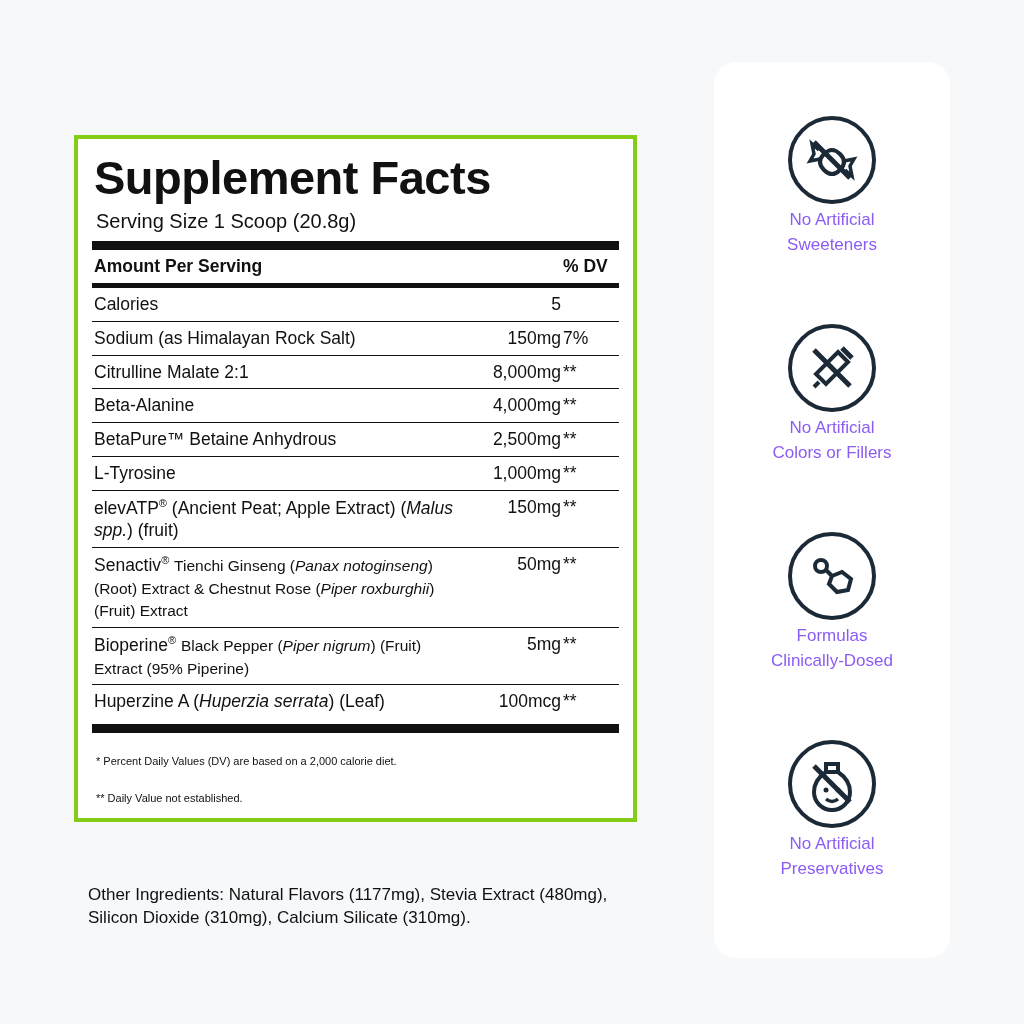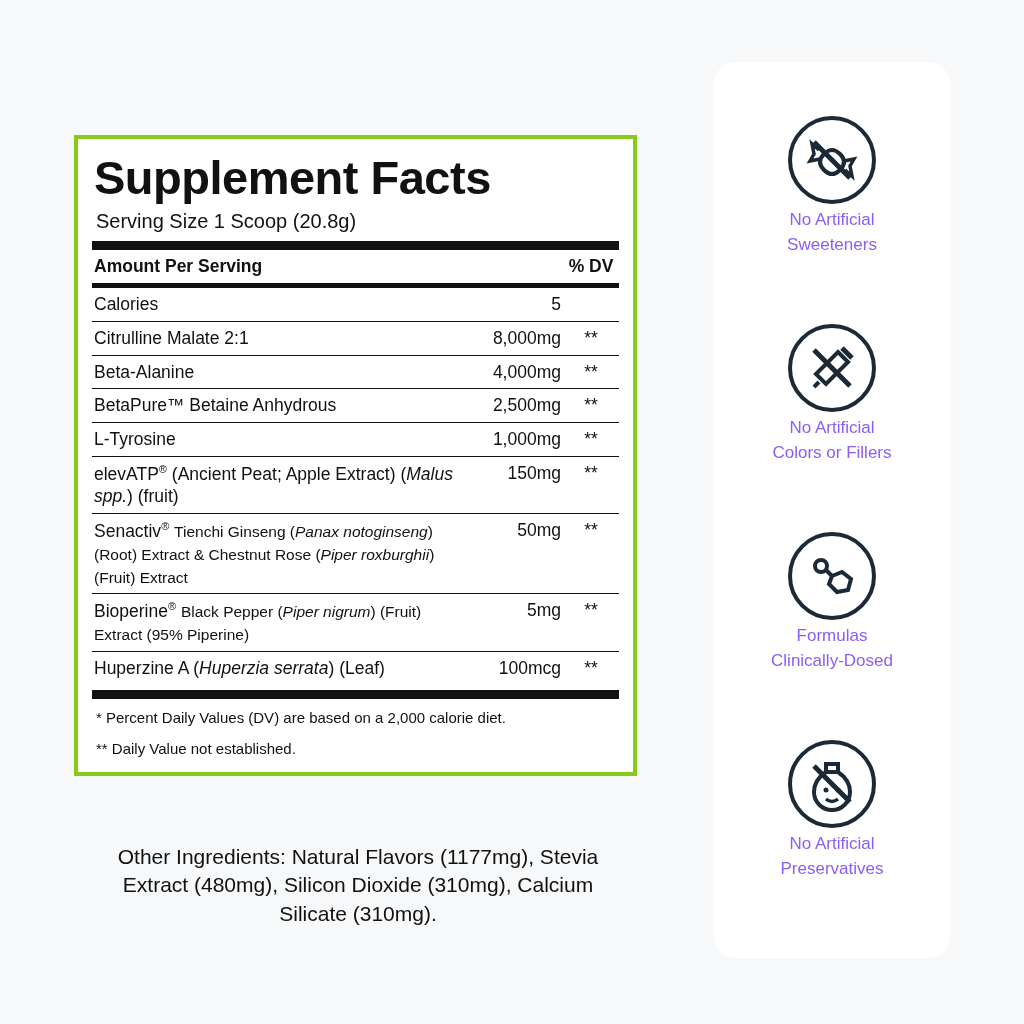--- a/index.html
+++ b/index.html
@@ -58,44 +58,43 @@
     line-height: 1.3;
   }
   table.facts tr.no-rule td { border-bottom: none; margin-top: 20px; }
   td.amt {
     text-align: right;
     white-space: nowrap;
     padding-right: 12px;
     width: 108px;
   }
   td.dv {
-    text-align: center;
+    text-align: left;
     white-space: nowrap;
     width: 58px;
     padding-right: 4px;
   }
   .hdr td { font-weight: bold; border-bottom: none; padding-bottom: 3px; margin-left: 10px; }
   .hdr td.dv { font-weight: bold; }
   .ital { font-style: italic; }
   .sup { font-size: 11px; vertical-align: super; }
   .small-name { font-size: 15.5px; }
   .footnotes {
-    font-size: 15px;
+    font-size: 11px;
     line-height: 1.5;
-    margin-top: 8px;
+    margin-top: 20px;
     margin-left: 4px;
   }
   .other-ing {
     position: absolute;
     left: 88px;
-    top: 843px;
+    top: 884px;
     width: 540px;
-    font-size: 21px;
+    font-size: 17px;
     line-height: 1.35;
-    text-align: center;
   }
 
   
   .feature-card {
     position: absolute;
     left: 714px;
     top: 62px;
     width: 236px;
     height: 896px;
     background: #ffffff;
@@ -143,20 +142,25 @@
     <div class="rule-med"></div>
 
     <table class="facts">
       <tbody>
           <tr>
         <td>Calories</td>
         <td class="amt">5</td>
         <td class="dv"></td>
       </tr>
       <tr>
+        <td>Sodium (as Himalayan Rock Salt)</td>
+        <td class="amt">150mg</td>
+        <td class="dv">7%</td>
+      </tr>
+      <tr>
         <td>Citrulline Malate 2:1</td>
         <td class="amt">8,000mg</td>
         <td class="dv">**</td>
       </tr>
       <tr>
         <td>Beta-Alanine</td>
         <td class="amt">4,000mg</td>
         <td class="dv">**</td>
       </tr>
       <tr>

